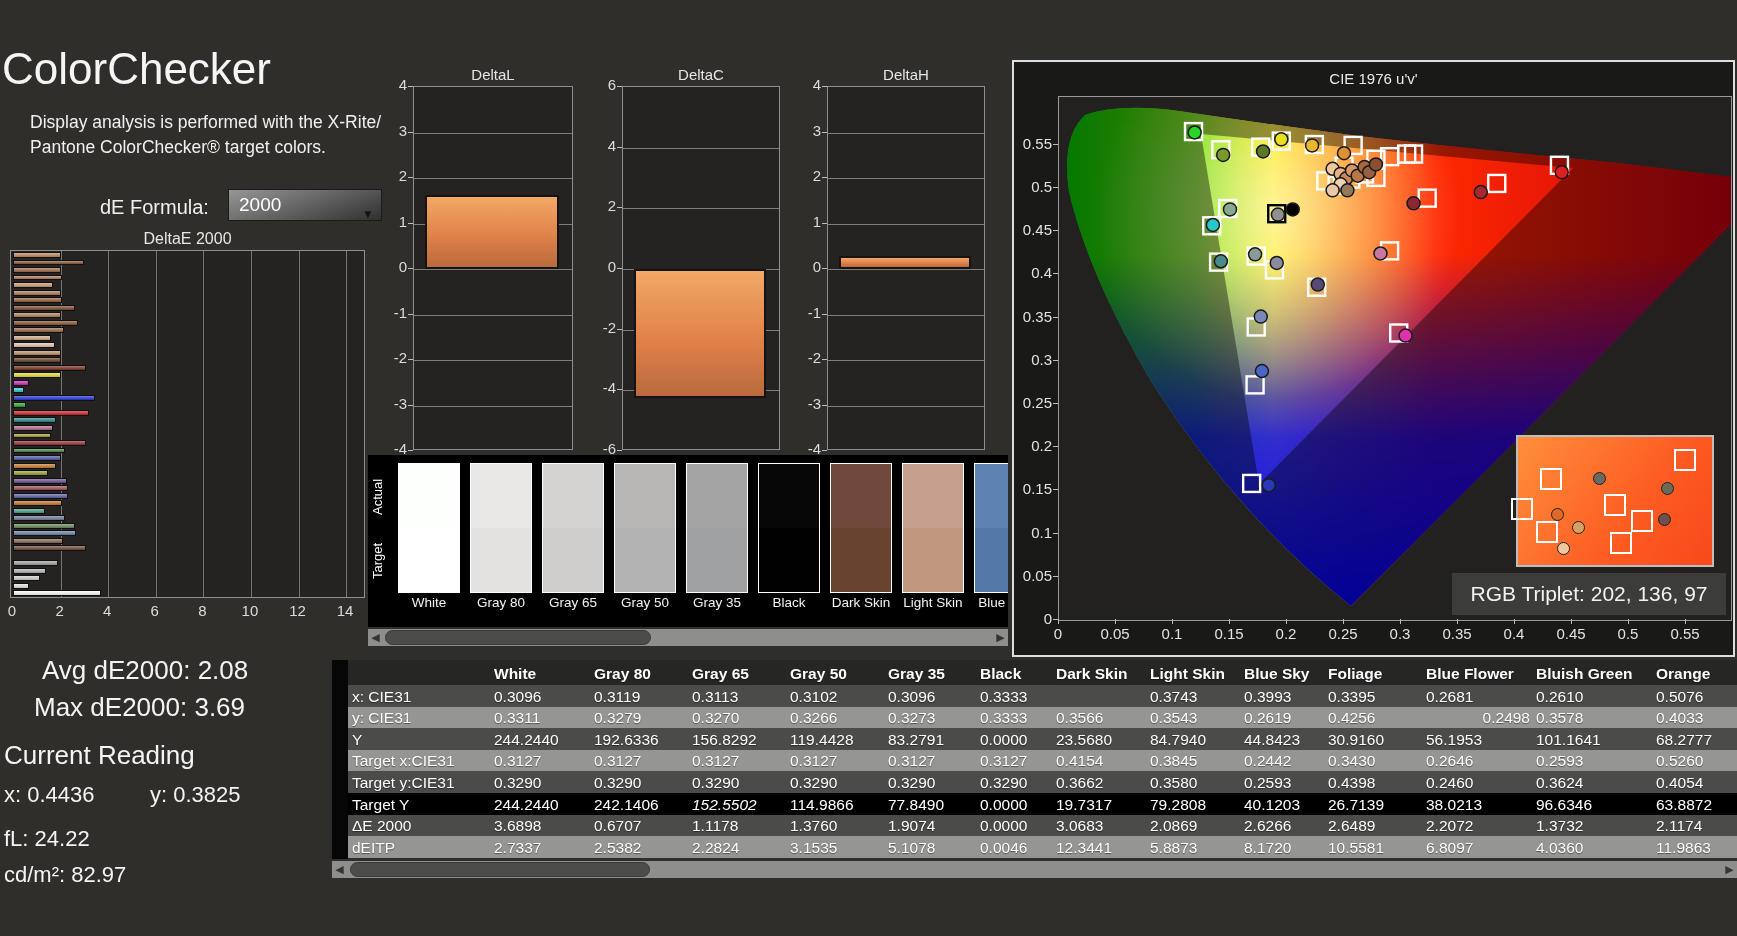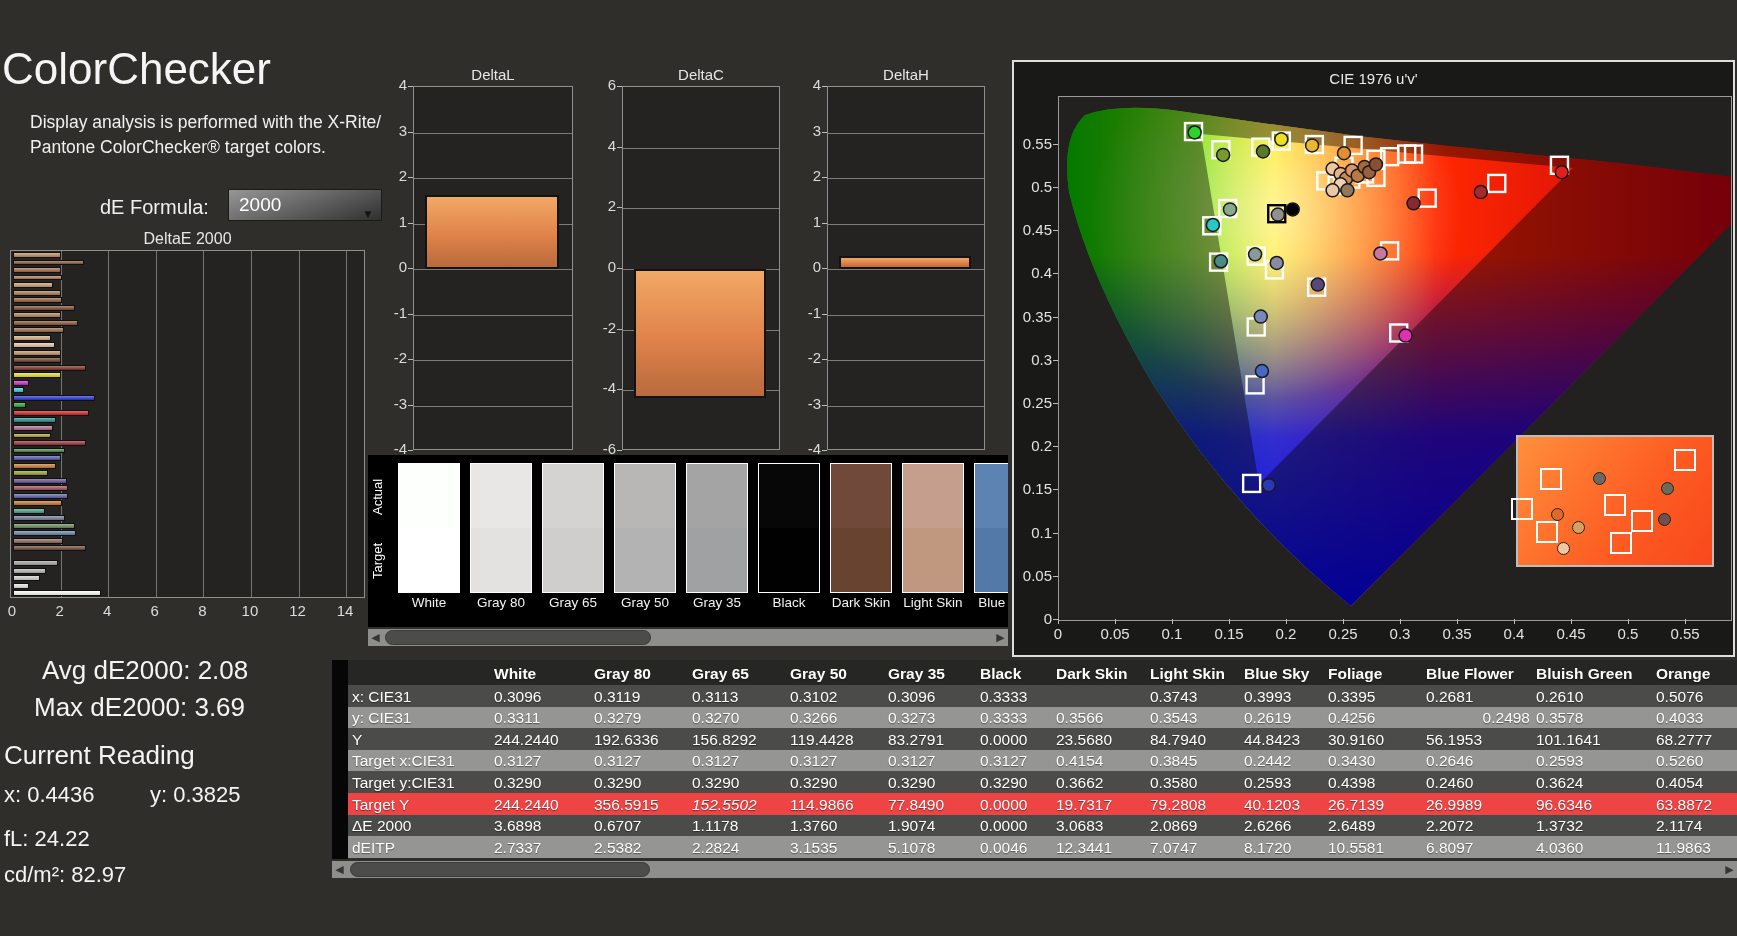--- a/index.html
+++ b/index.html
@@ -438,20 +438,21 @@
         <div class="ins-sq" style="left: 18.1px; top: 83.72px;"></div>
         <div class="ins-sq" style="left: 91.82px; top: 95.24px;"></div>
         <div class="ins-sq" style="left: 155.84px; top: 12.04px;"></div>
         <div class="ins-ci" style="left: 75.48px; top: 34.96px; background: rgb(106, 106, 98);"></div>
         <div class="ins-ci" style="left: 143.38px; top: 45.2px; background: rgb(106, 106, 90);"></div>
         <div class="ins-ci" style="left: 32.8px; top: 70.8px; background: rgb(224, 104, 40);"></div>
         <div class="ins-ci" style="left: 54.14px; top: 83.6px; background: rgb(216, 160, 96);"></div>
         <div class="ins-ci" style="left: 139.5px; top: 75.92px; background: rgb(112, 80, 72);"></div>
         <div class="ins-ci" style="left: 38.62px; top: 105.36px; background: rgb(240, 200, 160);"></div>
       </div>
+    <div class="abs" id="rgb-box">RGB Triplet: 202, 136, 97</div>
   </div>
 
   <div class="abs stat-big" style="left:42px;top:655px;">Avg dE2000: 2.08</div>
   <div class="abs stat-big" style="left:34px;top:692px;">Max dE2000: 3.69</div>
   <div class="abs stat-big" style="left:4px;top:740px;">Current Reading</div>
   <div class="abs stat-med" style="left:4px;top:782px;">x: 0.4436</div>
   <div class="abs stat-med" style="left:150px;top:782px;">y: 0.3825</div>
   <div class="abs stat-med" style="left:4px;top:826px;">fL: 24.22</div>
   <div class="abs stat-med" style="left:4px;top:862px;">cd/m²: 82.97</div>
 
@@ -545,33 +546,33 @@
         <div class="cell" style="width: 92px; padding-top: 2.5px;">0.3290</div>
         <div class="cell" style="width: 76px; padding-top: 2.5px;">0.3290</div>
         <div class="cell" style="width: 94px; padding-top: 2.5px;">0.3662</div>
         <div class="cell" style="width: 94px; padding-top: 2.5px;">0.3580</div>
         <div class="cell" style="width: 84px; padding-top: 2.5px;">0.2593</div>
         <div class="cell" style="width: 98px; padding-top: 2.5px;">0.4398</div>
         <div class="cell" style="width: 110px; padding-top: 2.5px;">0.2460</div>
         <div class="cell" style="width: 120px; padding-top: 2.5px;">0.3624</div>
         <div class="cell" style="width: 82px; padding-top: 2.5px;">0.4054</div>
       </div>
-      <div class="trow" style="top: 133px; height: 21.6px; background: #ef4444;">
+      <div class="trow" style="top: 133px; height: 21.6px; background: #000000;">
         <div class="cell" style="width: 158px; padding-top: 2.5px; padding-left: 20px;">Target Y</div>
         <div class="cell" style="width: 100px; padding-top: 2.5px;">244.2440</div>
-        <div class="cell" style="width: 98px; padding-top: 2.5px;">356.5915</div>
+        <div class="cell" style="width: 98px; padding-top: 2.5px;">242.1406</div>
         <div class="cell" style="width: 98px; padding-top: 2.5px; font-style: italic;">152.5502</div>
         <div class="cell" style="width: 98px; padding-top: 2.5px;">114.9866</div>
         <div class="cell" style="width: 92px; padding-top: 2.5px;">77.8490</div>
         <div class="cell" style="width: 76px; padding-top: 2.5px;">0.0000</div>
         <div class="cell" style="width: 94px; padding-top: 2.5px;">19.7317</div>
         <div class="cell" style="width: 94px; padding-top: 2.5px;">79.2808</div>
         <div class="cell" style="width: 84px; padding-top: 2.5px;">40.1203</div>
         <div class="cell" style="width: 98px; padding-top: 2.5px;">26.7139</div>
-        <div class="cell" style="width: 110px; padding-top: 2.5px;">26.9989</div>
+        <div class="cell" style="width: 110px; padding-top: 2.5px;">38.0213</div>
         <div class="cell" style="width: 120px; padding-top: 2.5px;">96.6346</div>
         <div class="cell" style="width: 82px; padding-top: 2.5px;">63.8872</div>
       </div>
       <div class="trow" style="top: 154.6px; height: 21.6px; background: rgb(75, 75, 73);">
         <div class="cell" style="width: 158px; padding-top: 2.5px; padding-left: 20px;">ΔE 2000</div>
         <div class="cell" style="width: 100px; padding-top: 2.5px;">3.6898</div>
         <div class="cell" style="width: 98px; padding-top: 2.5px;">0.6707</div>
         <div class="cell" style="width: 98px; padding-top: 2.5px;">1.1178</div>
         <div class="cell" style="width: 98px; padding-top: 2.5px;">1.3760</div>
         <div class="cell" style="width: 92px; padding-top: 2.5px;">1.9074</div>
@@ -586,21 +587,21 @@
       </div>
       <div class="trow" style="top: 176.2px; height: 21.6px; background: rgb(149, 149, 147);">
         <div class="cell" style="width: 158px; padding-top: 2.5px; padding-left: 20px;">dEITP</div>
         <div class="cell" style="width: 100px; padding-top: 2.5px;">2.7337</div>
         <div class="cell" style="width: 98px; padding-top: 2.5px;">2.5382</div>
         <div class="cell" style="width: 98px; padding-top: 2.5px;">2.2824</div>
         <div class="cell" style="width: 98px; padding-top: 2.5px;">3.1535</div>
         <div class="cell" style="width: 92px; padding-top: 2.5px;">5.1078</div>
         <div class="cell" style="width: 76px; padding-top: 2.5px;">0.0046</div>
         <div class="cell" style="width: 94px; padding-top: 2.5px;">12.3441</div>
-        <div class="cell" style="width: 94px; padding-top: 2.5px;">7.0747</div>
+        <div class="cell" style="width: 94px; padding-top: 2.5px;">5.8873</div>
         <div class="cell" style="width: 84px; padding-top: 2.5px;">8.1720</div>
         <div class="cell" style="width: 98px; padding-top: 2.5px;">10.5581</div>
         <div class="cell" style="width: 110px; padding-top: 2.5px;">6.8097</div>
         <div class="cell" style="width: 120px; padding-top: 2.5px;">4.0360</div>
         <div class="cell" style="width: 82px; padding-top: 2.5px;">11.9863</div>
       </div>
     </div>
   <div class="abs" id="tbl-blackedge"></div>
   <div class="abs sb" id="table-scrollbar" style="left:332px;top:861px;width:1405px;height:17px;">
     <div class="arr" style="left:0;">◀</div>

